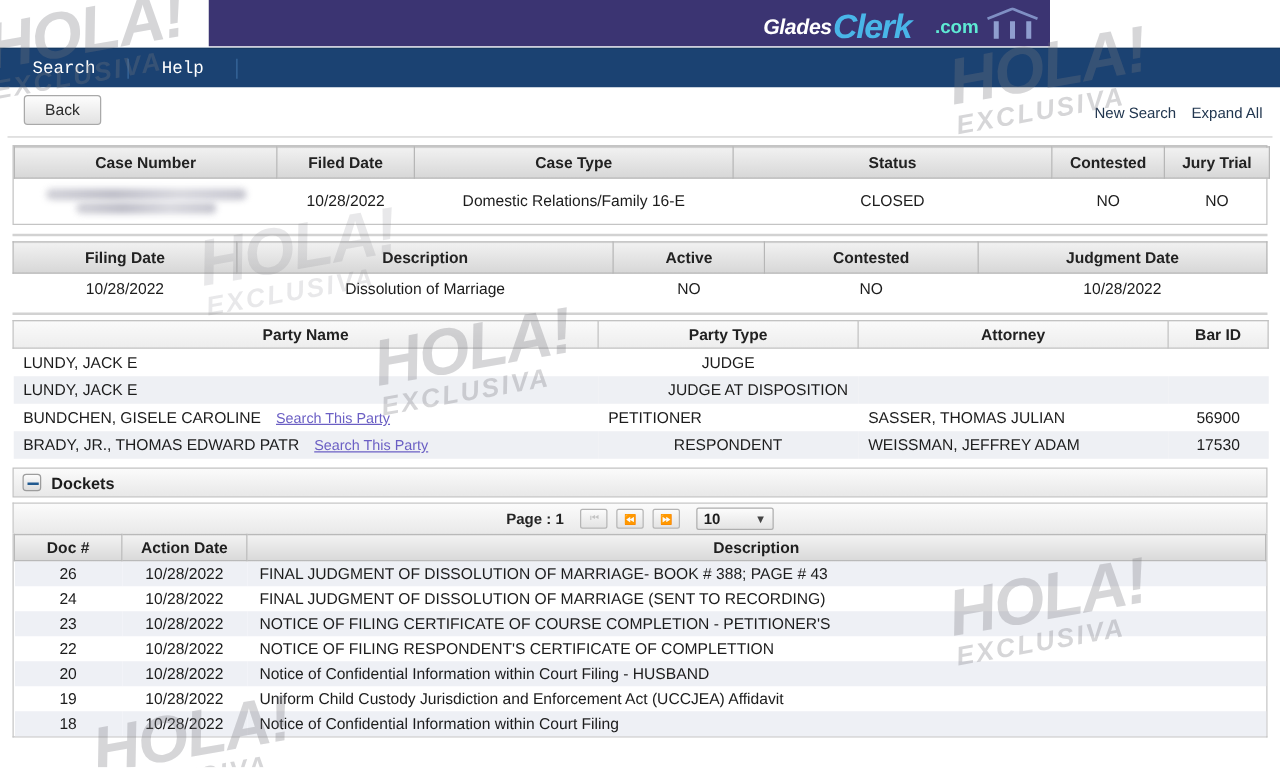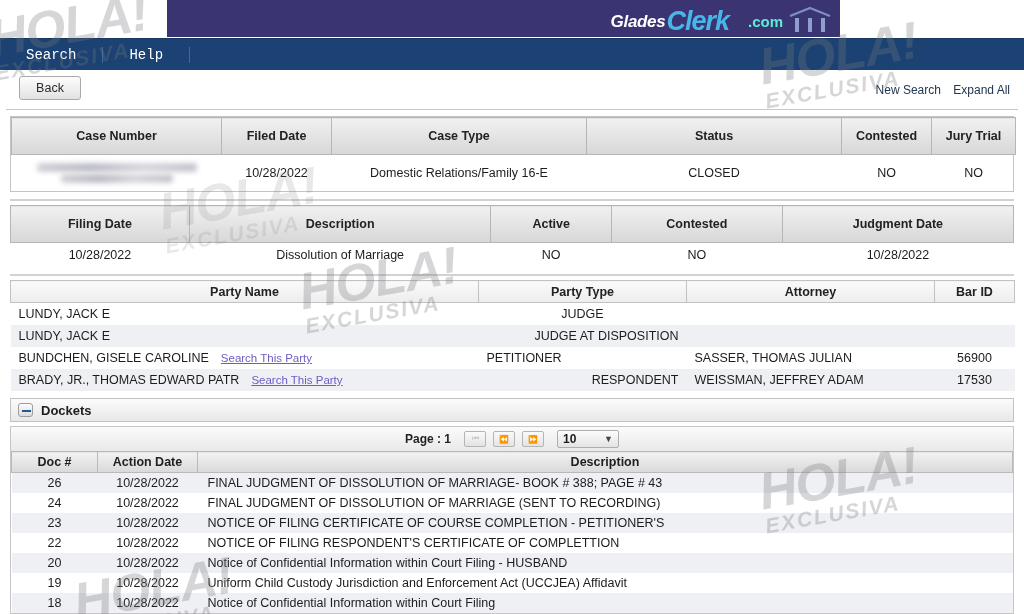--- a/index.html
+++ b/index.html
@@ -49,21 +49,21 @@
   .toplinks { position:absolute; right:14px; top:13px; font-size:12px; color:#21364f; }
   .toplinks span { margin-left:9px; cursor:pointer; }
   .hr-top { height:1px; background:#c9c9c9; margin:0 6px; }
 
   
   .sect { padding: 6px 10px 0 10px; }
   table.g { width:100%; border-collapse:collapse; table-layout:fixed; }
   table.g th {
     background:linear-gradient(#f1f1f1,#d7d7d7);
     border:1px solid #b6b6b6;
-    font-size:12.5px; font-weight:bold; color:#222; height:37px; text-align:center;
+    font-size:12.5px; font-weight:bold; color:#222; height:25px; text-align:center;
     padding:2px 4px;
   }
   table.g td {
     font-size:12.5px; color:#1c1c1c; text-align:center; padding:5px 4px;
     border:none;
   }
   .frame { border:1px solid #c4c4c4; background:#fff; }
   .rule { height:2px; background:#d2d2d2; margin:7px 10px 0 10px; }
 
   .blurcell { display:flex; flex-direction:column; align-items:center; gap:2px; }
@@ -263,21 +263,21 @@
         </td>
         <td style="text-align:left;">PETITIONER</td>
         <td style="text-align:left;">SASSER, THOMAS JULIAN</td>
         <td style="text-align:center;">56900</td>
       </tr>
 
       <tr class="alt">
         <td style="text-align:left;">
           <span>BRADY, JR., THOMAS EDWARD PATR</span><span class="party-link">Search This Party</span>
         </td>
-        <td style="text-align:right;">RESPONDENT</td>
+        <td style="text-align:center;">RESPONDENT</td>
         <td style="text-align:left;">WEISSMAN, JEFFREY ADAM</td>
         <td style="text-align:center;">17530</td>
       </tr>
     </tbody>
       </table>
   </div>
 
   <div class="dockhead">
     <div class="toggle"></div>
     <div class="dockets-title">Dockets</div>

